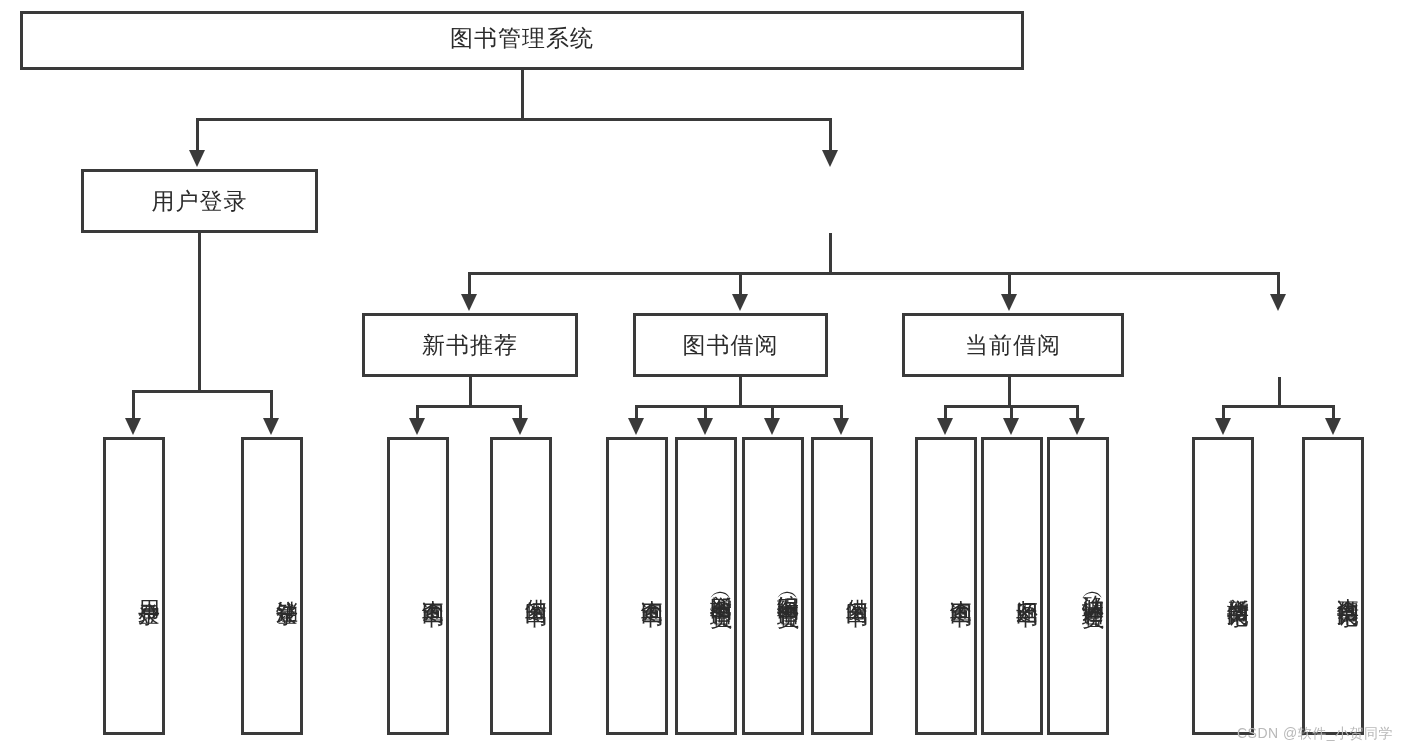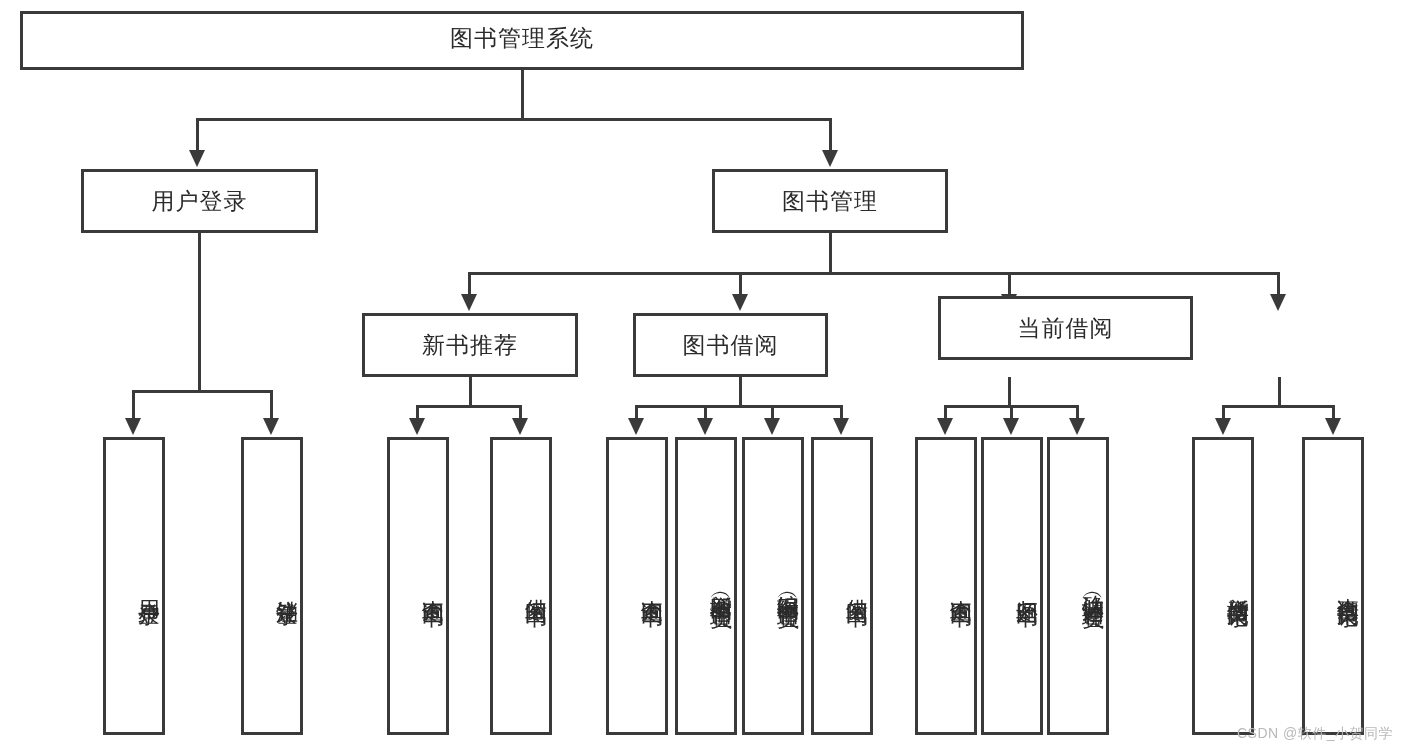--- a/index.html
+++ b/index.html
@@ -89,23 +89,20 @@
   <div class="line-h" style="left:196px; top:118px; width:636px;"></div>
 
   <div class="line-v" style="left:196px; top:118px; height:34px;"></div>
   <div class="arrow" style="left:189px; top:150px;"></div>
 
   <div class="line-v" style="left:829px; top:118px; height:34px;"></div>
   <div class="arrow" style="left:822px; top:150px;"></div>
 
   <div class="node h" style="left:81px; top:169px; width:237px; height:64px;">
     <span>用户登录</span>
-  </div>
-  <div class="node h" style="left:712px; top:169px; width:236px; height:64px;">
-    <span>图书管理</span>
   </div>
 
   <div class="line-v" style="left:198px; top:233px; height:157px;"></div>
   <div class="line-h" style="left:132px; top:390px; width:138px;"></div>
   <div class="line-v" style="left:132px; top:390px; height:30px;"></div>
   <div class="arrow" style="left:125px; top:418px;"></div>
   <div class="line-v" style="left:270px; top:390px; height:30px;"></div>
   <div class="arrow" style="left:263px; top:418px;"></div>
 
   <div class="line-v" style="left:829px; top:233px; height:39px;"></div>
@@ -118,21 +115,21 @@
   <div class="arrow" style="left:1001px; top:294px;"></div>
   <div class="line-v" style="left:1277px; top:272px; height:24px;"></div>
   <div class="arrow" style="left:1270px; top:294px;"></div>
 
   <div class="node h" style="left:362px; top:313px; width:216px; height:64px;">
     <span>新书推荐</span>
   </div>
   <div class="node h" style="left:633px; top:313px; width:195px; height:64px;">
     <span>图书借阅</span>
   </div>
-  <div class="node h" style="left:902px; top:296px; width:255px; height:64px;margin-left:36px;">
+  <div class="node h" style="left:902px; top:313px; width:222px; height:64px;">
     <span>当前借阅</span>
   </div>
 
   <div class="line-v" style="left:469px; top:377px; height:28px;"></div>
   <div class="line-h" style="left:416px; top:405px; width:106px;"></div>
   <div class="line-v" style="left:416px; top:405px; height:15px;"></div>
   <div class="arrow" style="left:409px; top:418px;"></div>
   <div class="line-v" style="left:519px; top:405px; height:15px;"></div>
   <div class="arrow" style="left:512px; top:418px;"></div>
 

